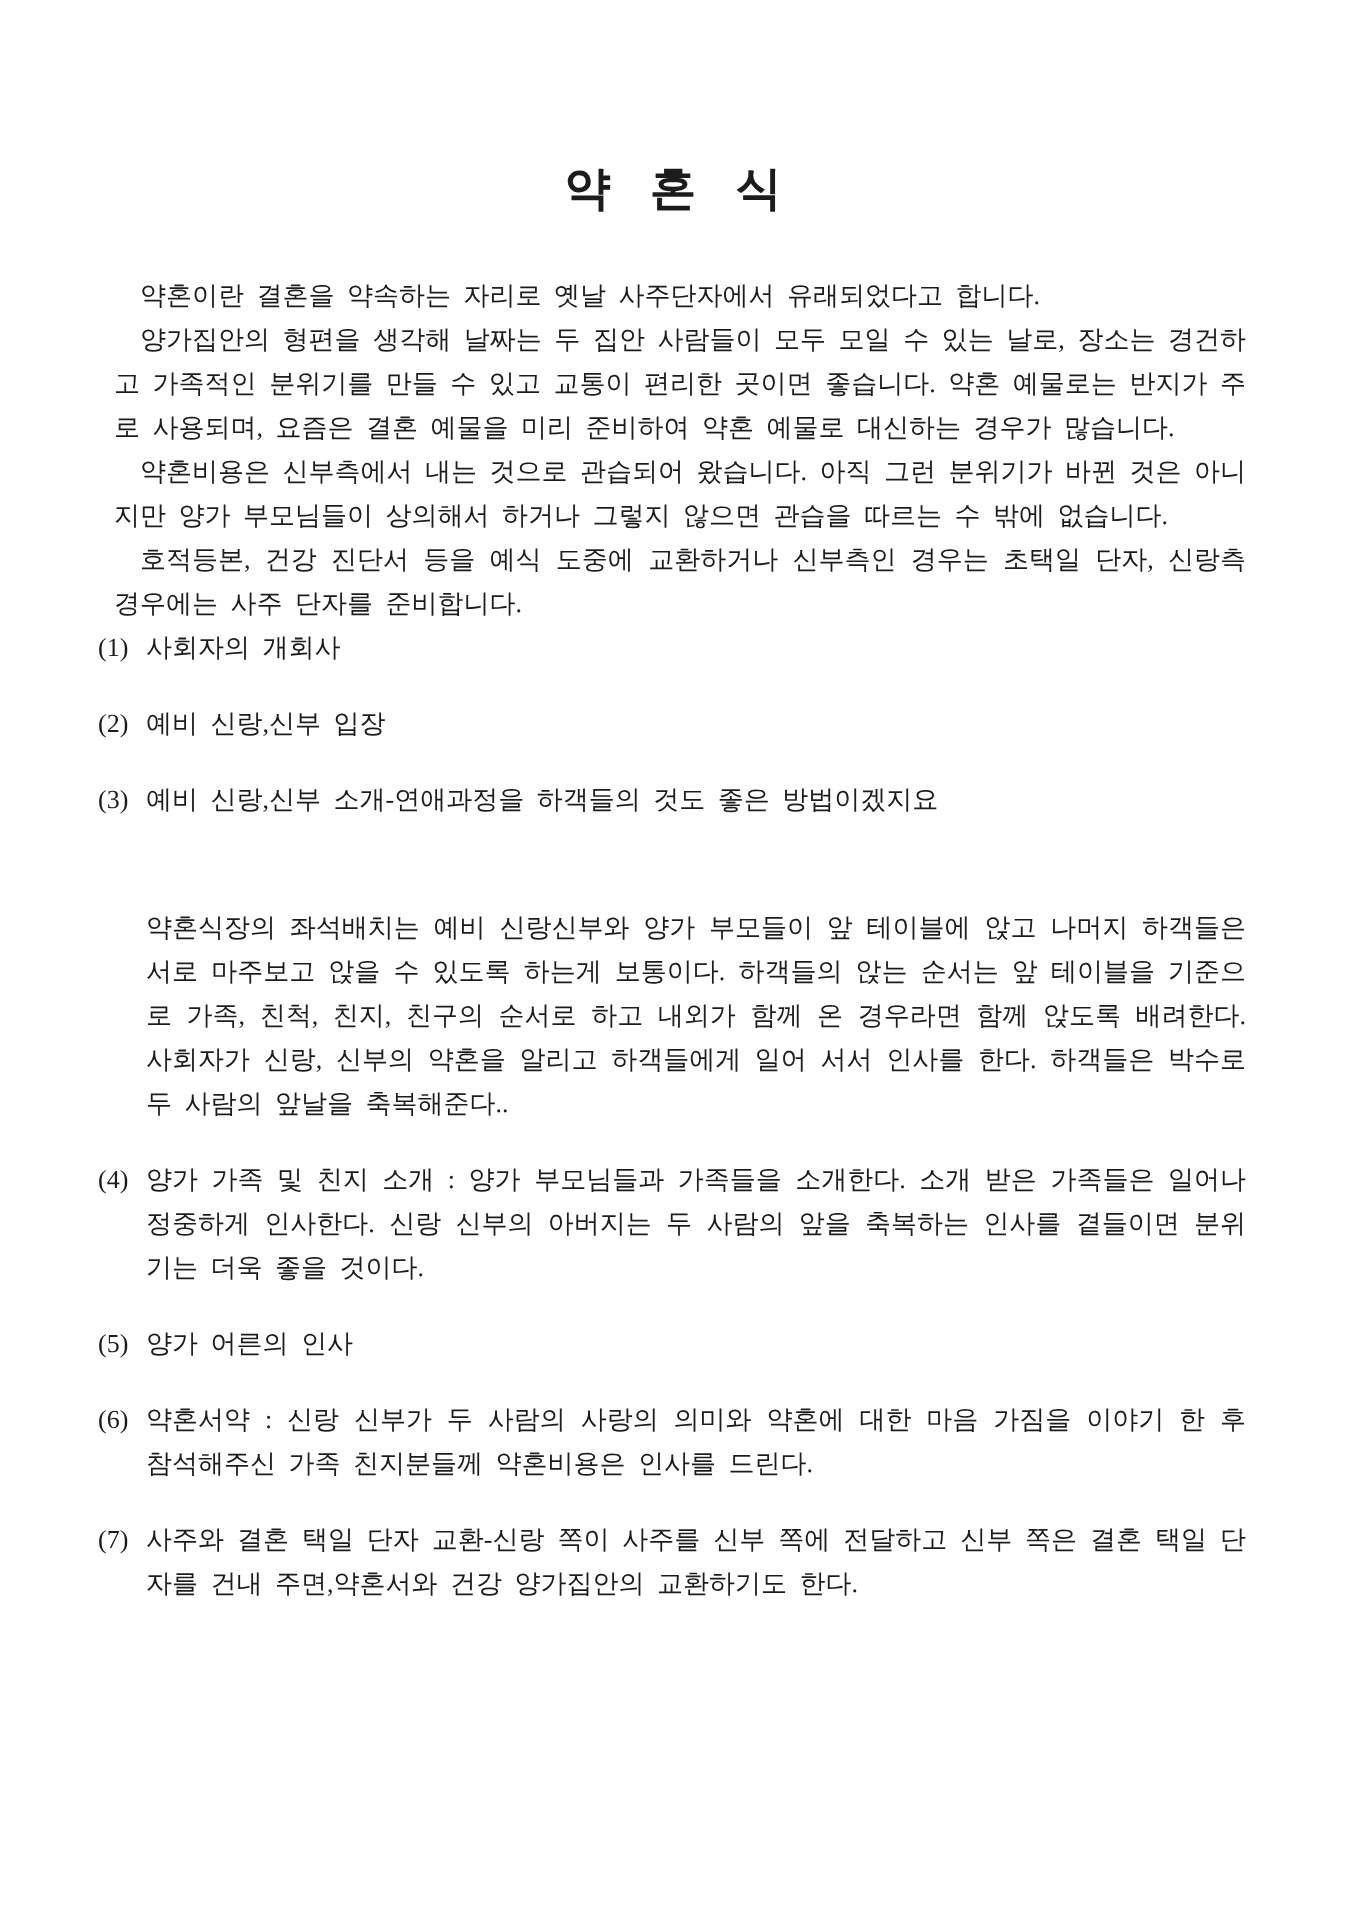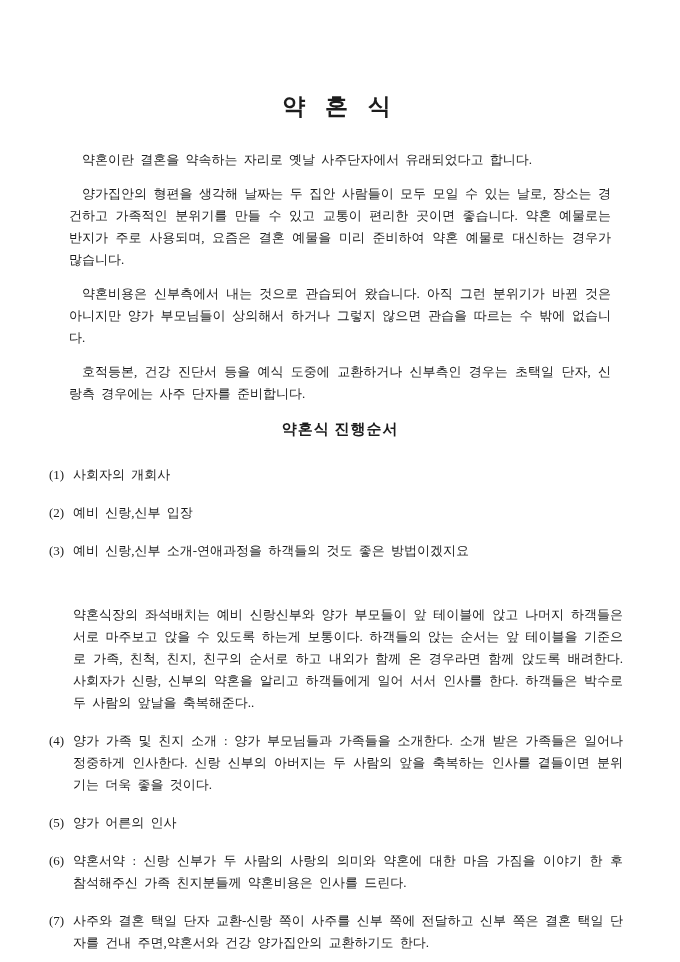--- a/index.html
+++ b/index.html
@@ -11,39 +11,39 @@
     width: 680px;
     height: 962px;
     overflow: hidden;
     font-family: "Liberation Serif", "DejaVu Serif", serif;
     color: #1c1c1c;
   }
   .page {
     box-sizing: border-box;
     width: 680px;
     height: 962px;
-    padding: 16px 57px;
+    padding: 4px 57px;
   }
   .doc-title {
     margin: 0;
     padding-top: 76px;
     text-align: center;
     font-size: 23px;
     font-weight: bold;
     letter-spacing: 7px;
     line-height: 30px;
     white-space: pre;
   }
   .intro {
     margin-top: 27px;
     font-size: 13px;
     line-height: 22px;
   }
   .intro p {
-    margin: 12px;
+    margin: 0;
     text-indent: 13px;
     text-align: justify;
     word-spacing: 3px;
   }
   .section-heading {
     margin: 13px 0 24px 0;
     text-align: center;
     font-size: 15px;
     font-weight: bold;
     letter-spacing: 1px;
@@ -80,21 +80,20 @@
 
   <h1 class="doc-title">약 혼 식</h1>
 
   <div class="intro">
     <p>약혼이란 결혼을 약속하는 자리로 옛날 사주단자에서 유래되었다고 합니다.</p>
     <p>양가집안의 형편을 생각해 날짜는 두 집안 사람들이 모두 모일 수 있는 날로, 장소는 경건하고 가족적인 분위기를 만들 수 있고 교통이 편리한 곳이면 좋습니다. 약혼 예물로는 반지가 주로 사용되며, 요즘은 결혼 예물을 미리 준비하여 약혼 예물로 대신하는 경우가 많습니다.</p>
     <p>약혼비용은 신부측에서 내는 것으로 관습되어 왔습니다. 아직 그런 분위기가 바뀐 것은 아니지만 양가 부모님들이 상의해서 하거나 그렇지 않으면 관습을 따르는 수 밖에 없습니다.</p>
     <p>호적등본, 건강 진단서 등을 예식 도중에 교환하거나 신부측인 경우는 초택일 단자, 신랑측 경우에는 사주 단자를 준비합니다.</p>
   </div>
 
-  <h2 class="section-heading">약혼식 진행순서</h2>
 
   <div class="order-list">
 
     <div class="order-item">
       <span class="num">(1)</span>
       <span class="item-body">사회자의 개회사</span>
     </div>
 
     <div class="order-item">
       <span class="num">(2)</span>

